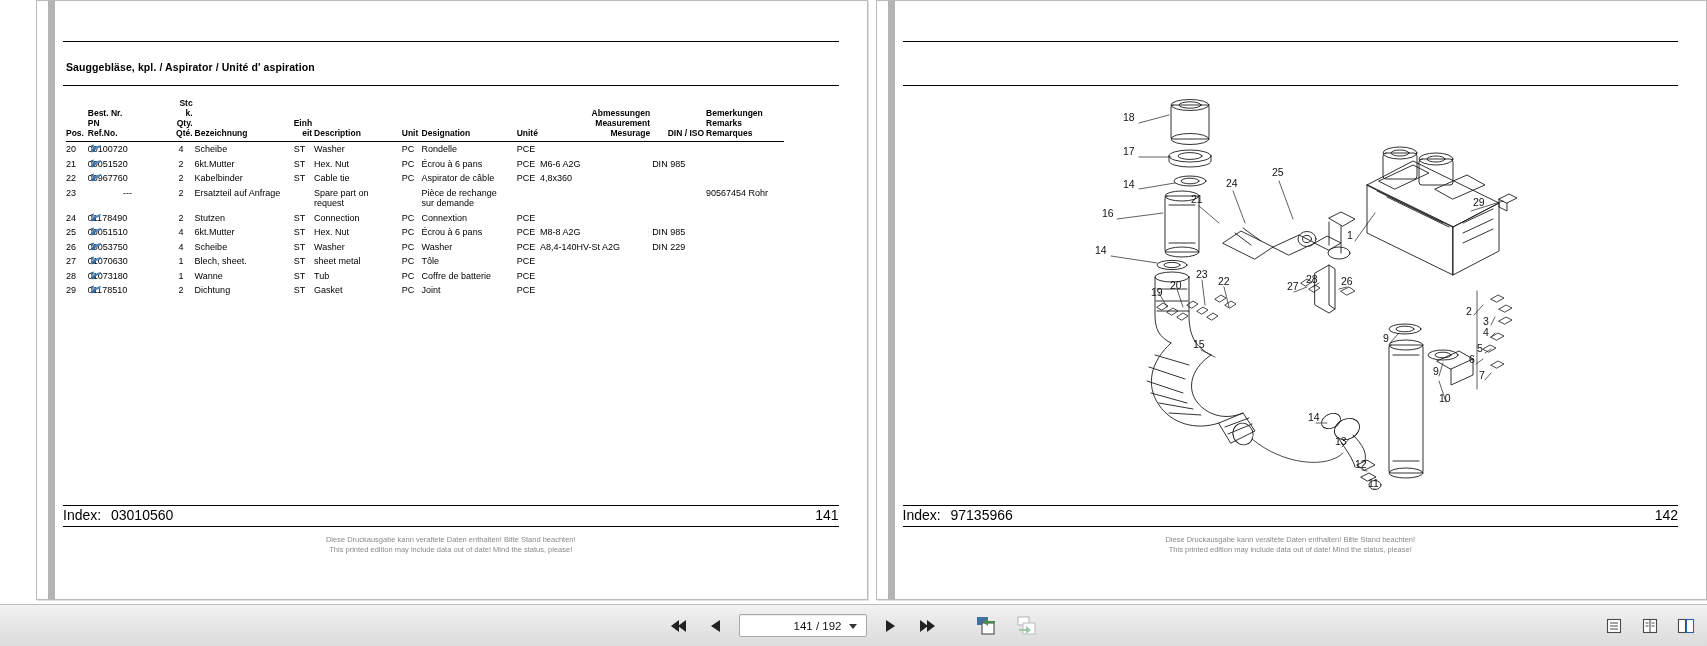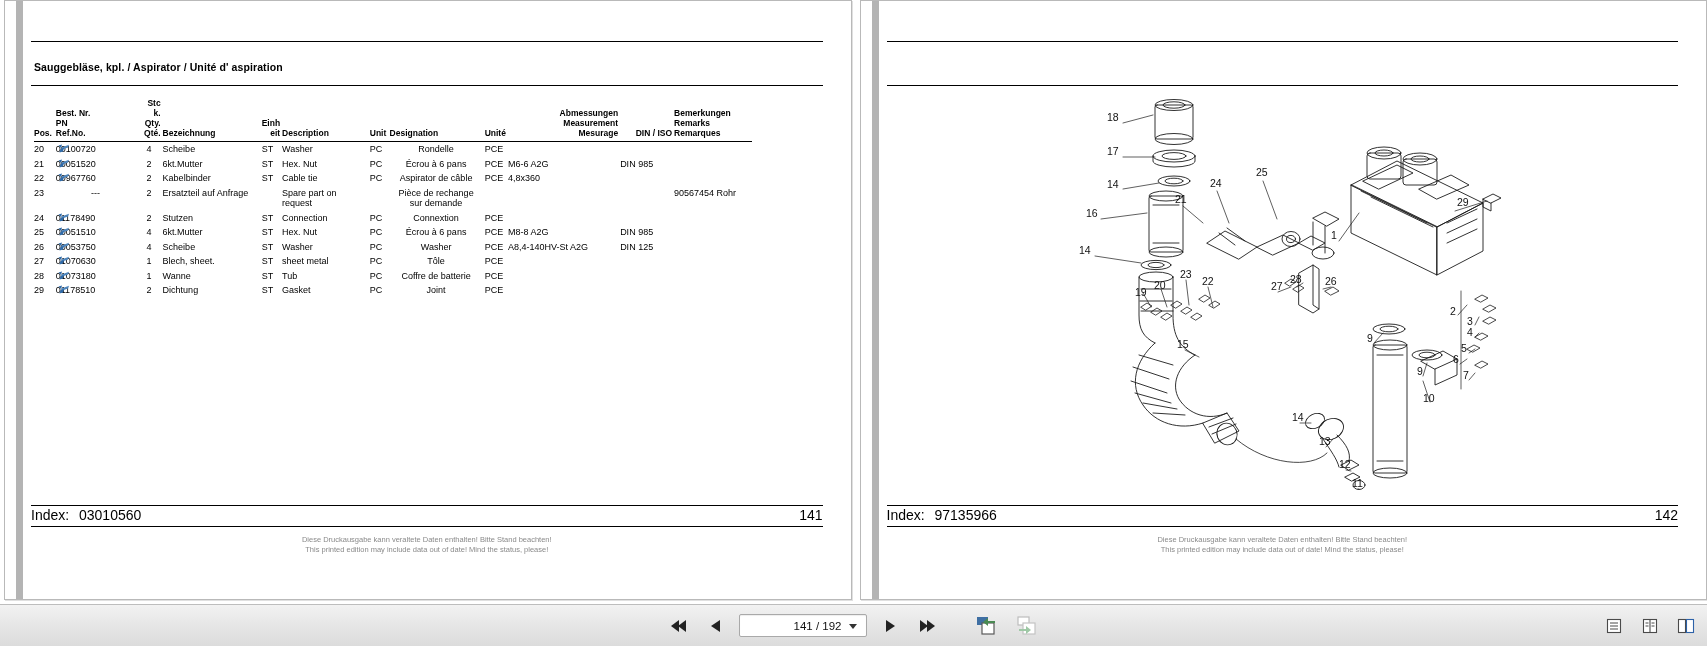--- a/index.html
+++ b/index.html
@@ -17,20 +17,21 @@
   }
 
   
   .viewer {
     position: absolute;
     left: 0; top: 0;
     width: 1707px; height: 604px;
     background: #ffffff;
     display: flex;
     align-items: flex-start;
+    padding-left: 32px;
   }
 
   .page-wrap {
     position: relative;
     background: #ffffff;
     border: 1px solid #b9b9b9;
     box-shadow: 1px 1px 0 rgba(0,0,0,0.12);
   }
   .page-left  { margin-left: 4px;  width: 848px; height: 600px; }
   .page-right { margin-left: 8px;  width: 848px; height: 600px; }
@@ -95,21 +96,21 @@
     line-height: 10.5px;
     white-space: pre-line;
   }
   td.c-pos    { width: 22px; }
   td.c-pn     { width: 70px; position: relative; padding-left: 16px; }
   td.c-qty    { width: 26px; text-align: center; }
   td.c-bez    { width: 104px; }
   td.c-einh   { width: 20px; }
   td.c-desc   { width: 92px; }
   td.c-unit   { width: 20px; }
-  td.c-design { width: 100px; text-align: center; }
+  td.c-design { width: 100px; }
   td.c-unite  { width: 22px; }
   td.c-meas   { width: 118px; }
   td.c-din    { width: 58px; }
   td.c-rem    { width: 80px; }
 
   th.h-pos    { width: 22px; }
   th.h-pn     { width: 86px; }
   th.h-qty    { width: 26px; }
   th.h-bez    { width: 104px; }
   th.h-einh   { width: 20px; }
@@ -371,21 +372,21 @@
                       <path d="M2.5 5 L6 4 L5 7.5 L1.5 8.5 Z" fill="#2f6aa8"></path>
                     </svg><span>00053750</span></td>
                   <td class="c-qty">4</td>
                   <td class="c-bez">Scheibe</td>
                   <td class="c-einh">ST</td>
                   <td class="c-desc">Washer</td>
                   <td class="c-unit">PC</td>
                   <td class="c-design">Washer</td>
                   <td class="c-unite">PCE</td>
                   <td class="c-meas">A8,4-140HV-St A2G</td>
-                  <td class="c-din">DIN 125</td>
+                  <td class="c-din">DIN 229</td>
                   <td class="c-rem"></td>
                 </tr>
                 <tr>
                   <td class="c-pos">27</td>
                   <td class="c-pn"><svg class="pn-mark" viewBox="0 0 12 9">
                       <path d="M0.5 1.5 L4 0.5 L3 4 Z" fill="#2f6aa8"></path>
                       <path d="M3.5 3.5 L11 0.8 L10 3.6 L3 6 Z" fill="#4f86bd"></path>
                       <path d="M2.5 5 L6 4 L5 7.5 L1.5 8.5 Z" fill="#2f6aa8"></path>
                     </svg><span>01070630</span></td>
                   <td class="c-qty">1</td>

